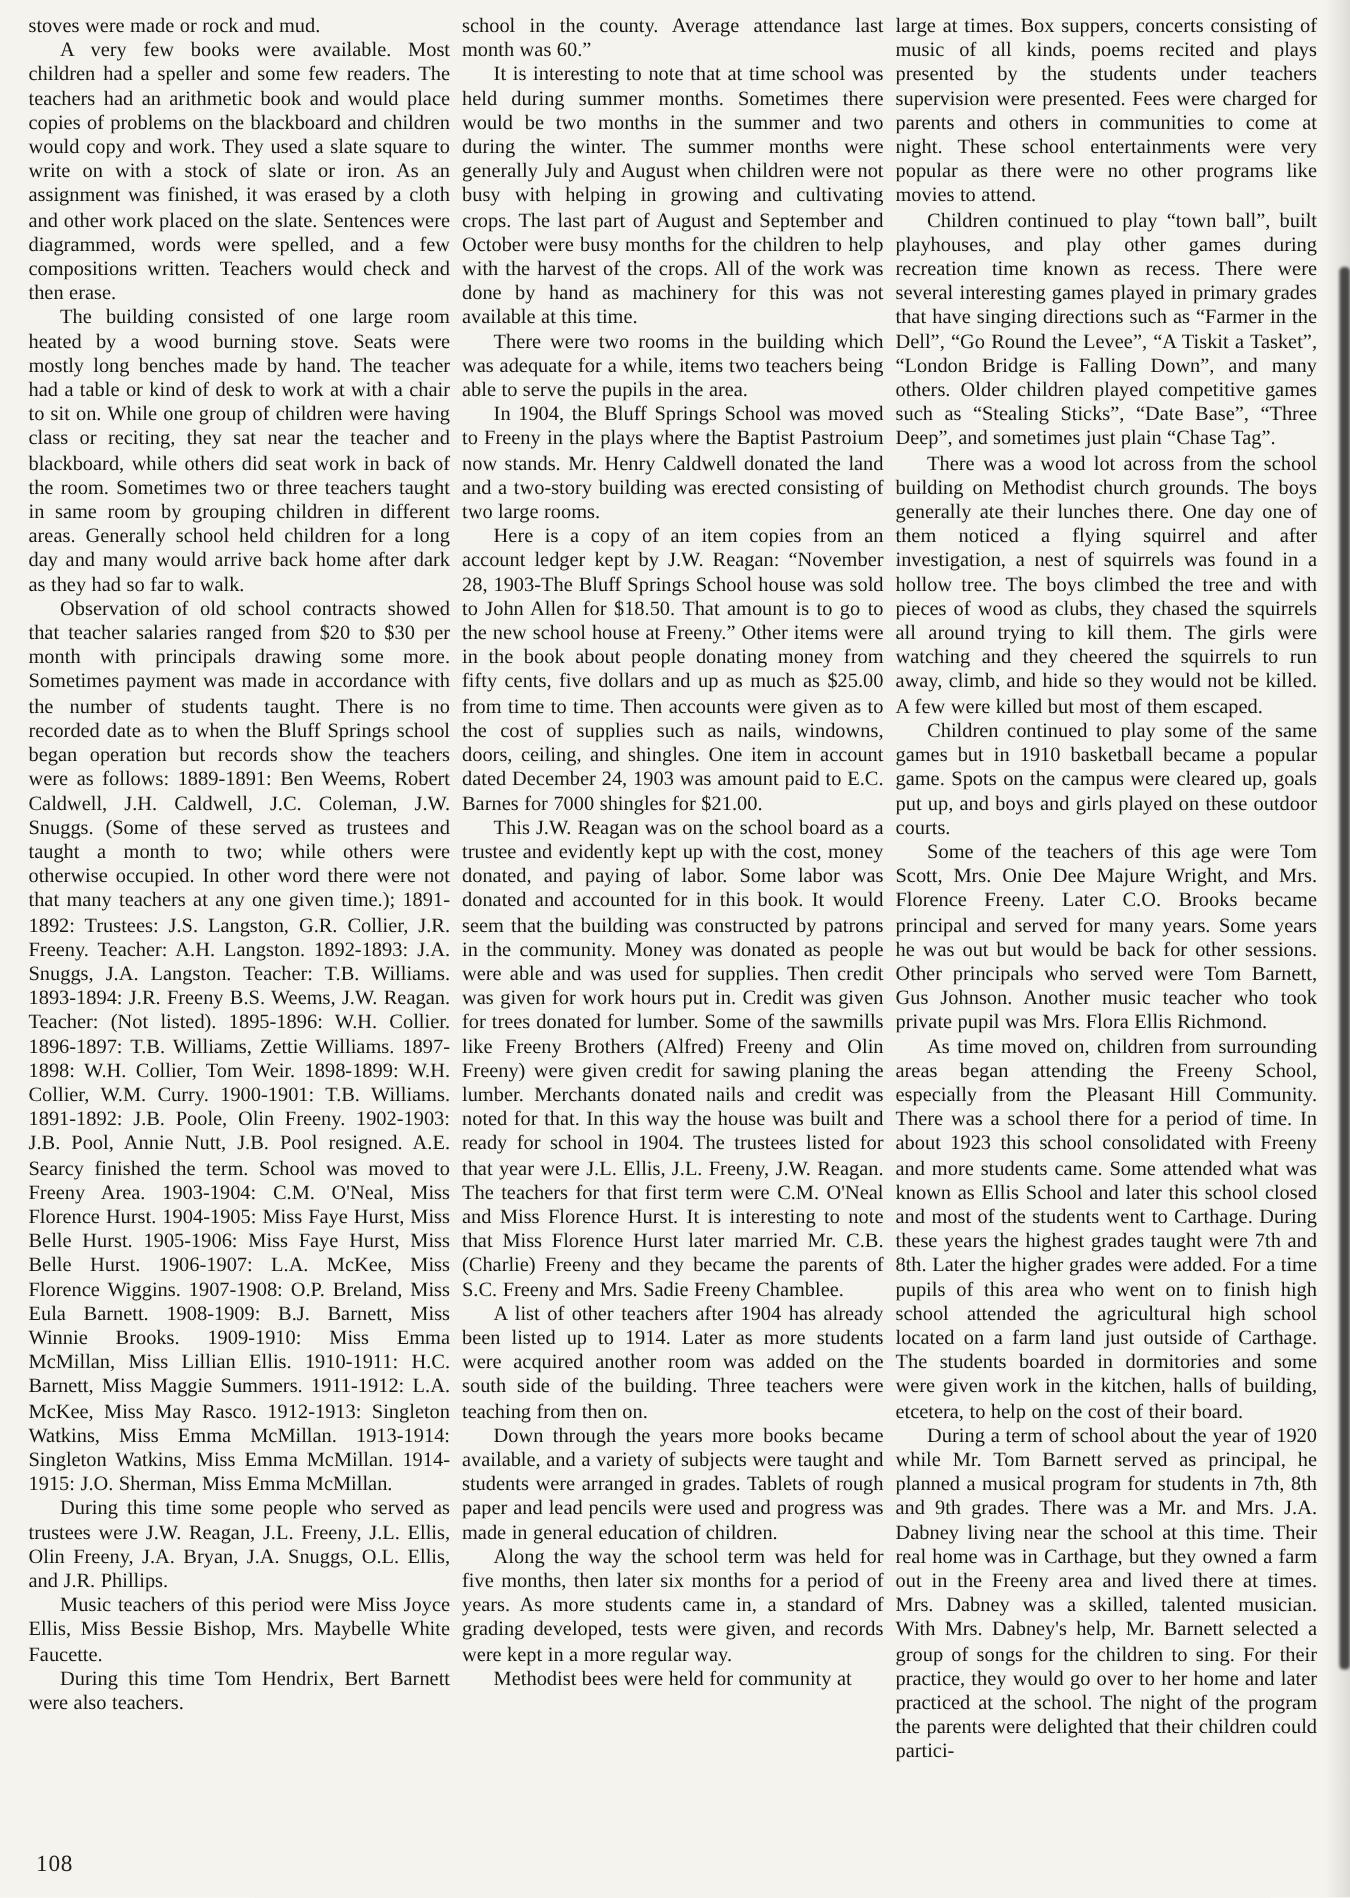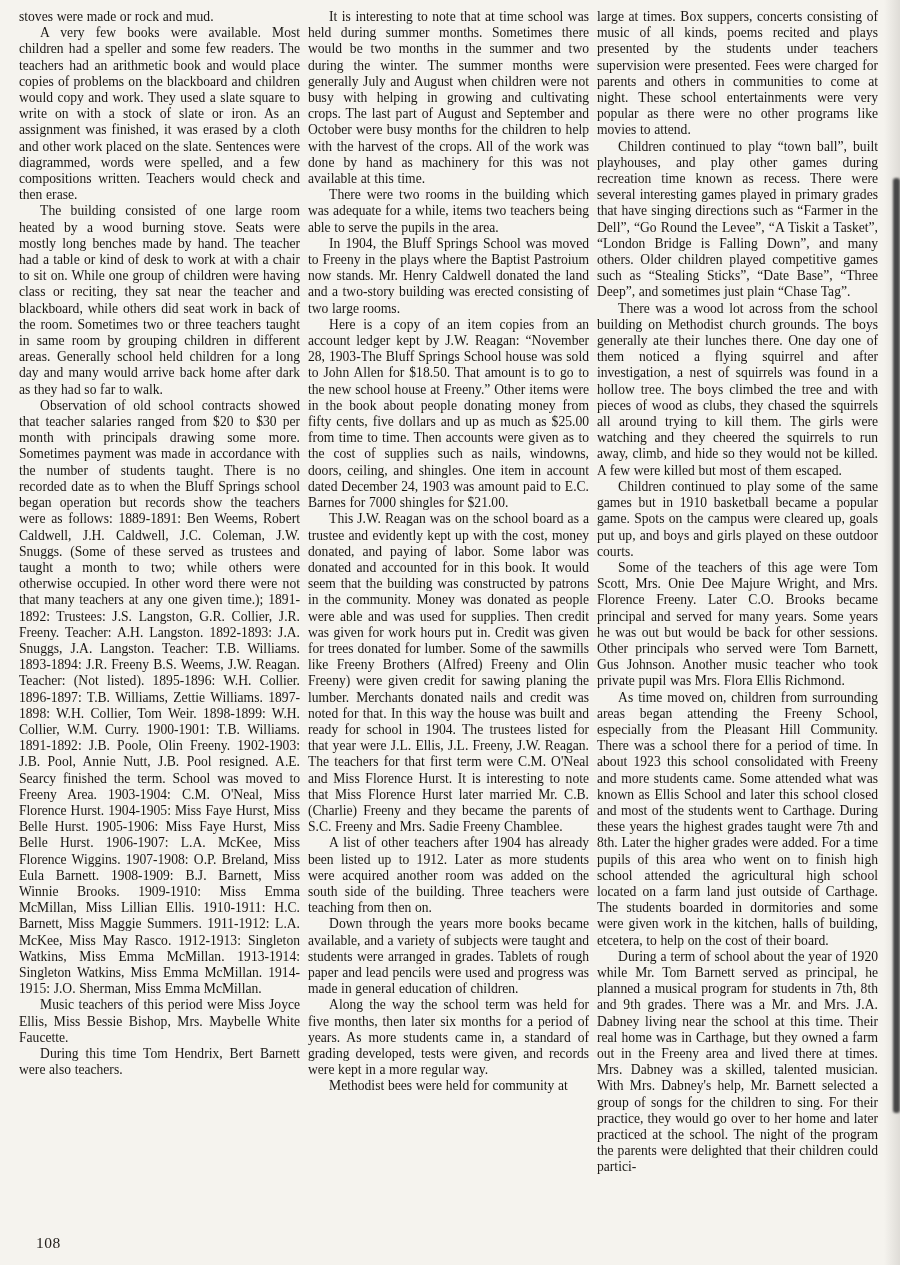--- a/index.html
+++ b/index.html
@@ -22,21 +22,21 @@
     width:281px;
     font-size:13.6px;
     line-height:16.2px;
     text-align:justify;
     hyphens:auto;
     -webkit-hyphens:auto;
   }
   .col p{margin:0;text-indent:1.55em;word-spacing:0.02em;}
   .col p.cont{text-indent:0;}
   .pagenum{
-    position:absolute;left:36px;bottom:13px;
+    position:absolute;left:24px;bottom:13px;
     font-size:15.5px;letter-spacing:0.5px;color:#24201c;
   }
   .edge-shade{
     position:absolute;right:0;top:0;width:16px;height:100%;
     background:linear-gradient(to right, rgba(60,55,50,0), rgba(60,55,50,0.12));
     pointer-events:none;
   }
   .edge-strip{
     position:absolute;right:0;top:178px;width:7px;height:935px;
     background:#474747;border-radius:3px;filter:blur(1px);
@@ -47,31 +47,33 @@
 <body>
 
 <div class="page">
   <div class="cols">
 
     <div class="col">
       <p class="cont">stoves were made or rock and mud.</p>
       <p>A very few books were available. Most children had a speller and some few readers. The teachers had an arithmetic book and would place copies of problems on the blackboard and children would copy and work. They used a slate square to write on with a stock of slate or iron. As an assignment was finished, it was erased by a cloth and other work placed on the slate. Sentences were diagrammed, words were spelled, and a few compositions written. Teachers would check and then erase.</p>
       <p>The building consisted of one large room heated by a wood burning stove. Seats were mostly long benches made by hand. The teacher had a table or kind of desk to work at with a chair to sit on. While one group of children were having class or reciting, they sat near the teacher and blackboard, while others did seat work in back of the room. Sometimes two or three teachers taught in same room by grouping children in different areas. Generally school held children for a long day and many would arrive back home after dark as they had so far to walk.</p>
       <p>Observation of old school contracts showed that teacher salaries ranged from $20 to $30 per month with principals drawing some more. Sometimes payment was made in accordance with the number of students taught. There is no recorded date as to when the Bluff Springs school began operation but records show the teachers were as follows: 1889-1891: Ben Weems, Robert Caldwell, J.H. Caldwell, J.C. Coleman, J.W. Snuggs. (Some of these served as trustees and taught a month to two; while others were otherwise occupied. In other word there were not that many teachers at any one given time.); 1891-1892: Trustees: J.S. Langston, G.R. Collier, J.R. Freeny. Teacher: A.H. Langston. 1892-1893: J.A. Snuggs, J.A. Langston. Teacher: T.B. Williams. 1893-1894: J.R. Freeny B.S. Weems, J.W. Reagan. Teacher: (Not listed). 1895-1896: W.H. Collier. 1896-1897: T.B. Williams, Zettie Williams. 1897-1898: W.H. Collier, Tom Weir. 1898-1899: W.H. Collier, W.M. Curry. 1900-1901: T.B. Williams. 1891-1892: J.B. Poole, Olin Freeny. 1902-1903: J.B. Pool, Annie Nutt, J.B. Pool resigned. A.E. Searcy finished the term. School was moved to Freeny Area. 1903-1904: C.M. O'Neal, Miss Florence Hurst. 1904-1905: Miss Faye Hurst, Miss Belle Hurst. 1905-1906: Miss Faye Hurst, Miss Belle Hurst. 1906-1907: L.A. McKee, Miss Florence Wiggins. 1907-1908: O.P. Breland, Miss Eula Barnett. 1908-1909: B.J. Barnett, Miss Winnie Brooks. 1909-1910: Miss Emma McMillan, Miss Lillian Ellis. 1910-1911: H.C. Barnett, Miss Maggie Summers. 1911-1912: L.A. McKee, Miss May Rasco. 1912-1913: Singleton Watkins, Miss Emma McMillan. 1913-1914: Singleton Watkins, Miss Emma McMillan. 1914-1915: J.O. Sherman, Miss Emma McMillan.</p>
+      <p>During this time some people who served as trustees were J.W. Reagan, J.L. Freeny, J.L. Ellis, Olin Freeny, J.A. Bryan, J.A. Snuggs, O.L. Ellis, and J.R. Phillips.</p>
       <p>Music teachers of this period were Miss Joyce Ellis, Miss Bessie Bishop, Mrs. Maybelle White Faucette.</p>
       <p>During this time Tom Hendrix, Bert Barnett were also teachers.</p>
     </div>
 
     <div class="col">
+      <p class="cont">school in the county. Average attendance last month was 60.”</p>
       <p>It is interesting to note that at time school was held during summer months. Sometimes there would be two months in the summer and two during the winter. The summer months were generally July and August when children were not busy with helping in growing and cultivating crops. The last part of August and September and October were busy months for the children to help with the harvest of the crops. All of the work was done by hand as machinery for this was not available at this time.</p>
       <p>There were two rooms in the building which was adequate for a while, items two teachers being able to serve the pupils in the area.</p>
       <p>In 1904, the Bluff Springs School was moved to Freeny in the plays where the Baptist Pastroium now stands. Mr. Henry Caldwell donated the land and a two-story building was erected consisting of two large rooms.</p>
       <p>Here is a copy of an item copies from an account ledger kept by J.W. Reagan: “November 28, 1903-The Bluff Springs School house was sold to John Allen for $18.50. That amount is to go to the new school house at Freeny.” Other items were in the book about people donating money from fifty cents, five dollars and up as much as $25.00 from time to time. Then accounts were given as to the cost of supplies such as nails, windowns, doors, ceiling, and shingles. One item in account dated December 24, 1903 was amount paid to E.C. Barnes for 7000 shingles for $21.00.</p>
       <p>This J.W. Reagan was on the school board as a trustee and evidently kept up with the cost, money donated, and paying of labor. Some labor was donated and accounted for in this book. It would seem that the building was constructed by patrons in the community. Money was donated as people were able and was used for supplies. Then credit was given for work hours put in. Credit was given for trees donated for lumber. Some of the sawmills like Freeny Brothers (Alfred) Freeny and Olin Freeny) were given credit for sawing planing the lumber. Merchants donated nails and credit was noted for that. In this way the house was built and ready for school in 1904. The trustees listed for that year were J.L. Ellis, J.L. Freeny, J.W. Reagan. The teachers for that first term were C.M. O'Neal and Miss Florence Hurst. It is interesting to note that Miss Florence Hurst later married Mr. C.B. (Charlie) Freeny and they became the parents of S.C. Freeny and Mrs. Sadie Freeny Chamblee.</p>
-      <p>A list of other teachers after 1904 has already been listed up to 1912. Later as more students were acquired another room was added on the south side of the building. Three teachers were teaching from then on.</p>
+      <p>A list of other teachers after 1904 has already been listed up to 1914. Later as more students were acquired another room was added on the south side of the building. Three teachers were teaching from then on.</p>
       <p>Down through the years more books became available, and a variety of subjects were taught and students were arranged in grades. Tablets of rough paper and lead pencils were used and progress was made in general education of children.</p>
       <p>Along the way the school term was held for five months, then later six months for a period of years. As more students came in, a standard of grading developed, tests were given, and records were kept in a more regular way.</p>
       <p>Methodist bees were held for community at</p>
     </div>
 
     <div class="col">
       <p class="cont">large at times. Box suppers, concerts consisting of music of all kinds, poems recited and plays presented by the students under teachers supervision were presented. Fees were charged for parents and others in communities to come at night. These school entertainments were very popular as there were no other programs like movies to attend.</p>
       <p>Children continued to play “town ball”, built playhouses, and play other games during recreation time known as recess. There were several interesting games played in primary grades that have singing directions such as “Farmer in the Dell”, “Go Round the Levee”, “A Tiskit a Tasket”, “London Bridge is Falling Down”, and many others. Older children played competitive games such as “Stealing Sticks”, “Date Base”, “Three Deep”, and sometimes just plain “Chase Tag”.</p>
       <p>There was a wood lot across from the school building on Methodist church grounds. The boys generally ate their lunches there. One day one of them noticed a flying squirrel and after investigation, a nest of squirrels was found in a hollow tree. The boys climbed the tree and with pieces of wood as clubs, they chased the squirrels all around trying to kill them. The girls were watching and they cheered the squirrels to run away, climb, and hide so they would not be killed. A few were killed but most of them escaped.</p>
       <p>Children continued to play some of the same games but in 1910 basketball became a popular game. Spots on the campus were cleared up, goals put up, and boys and girls played on these outdoor courts.</p>

